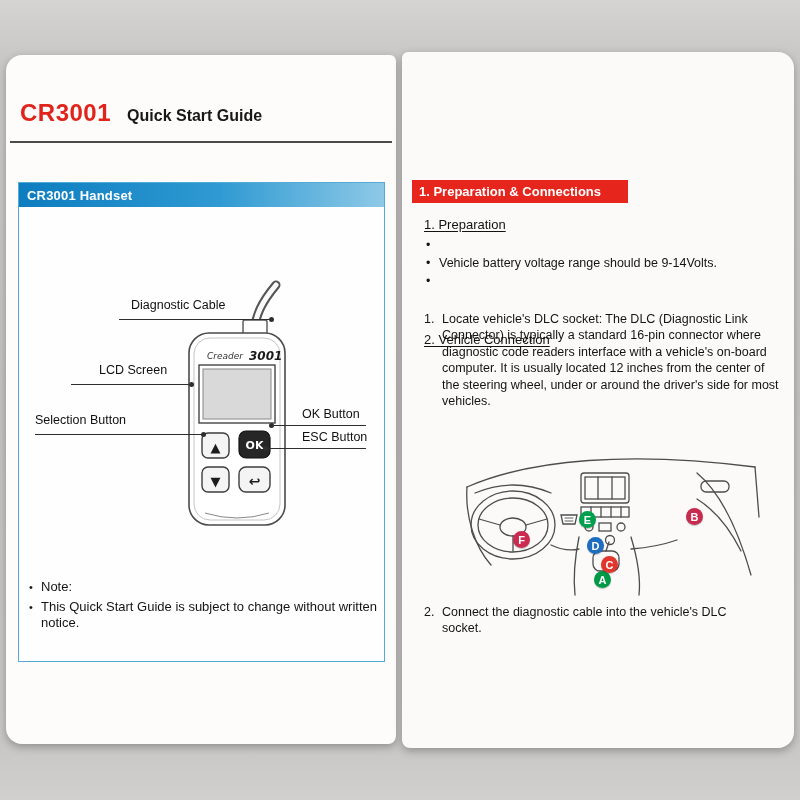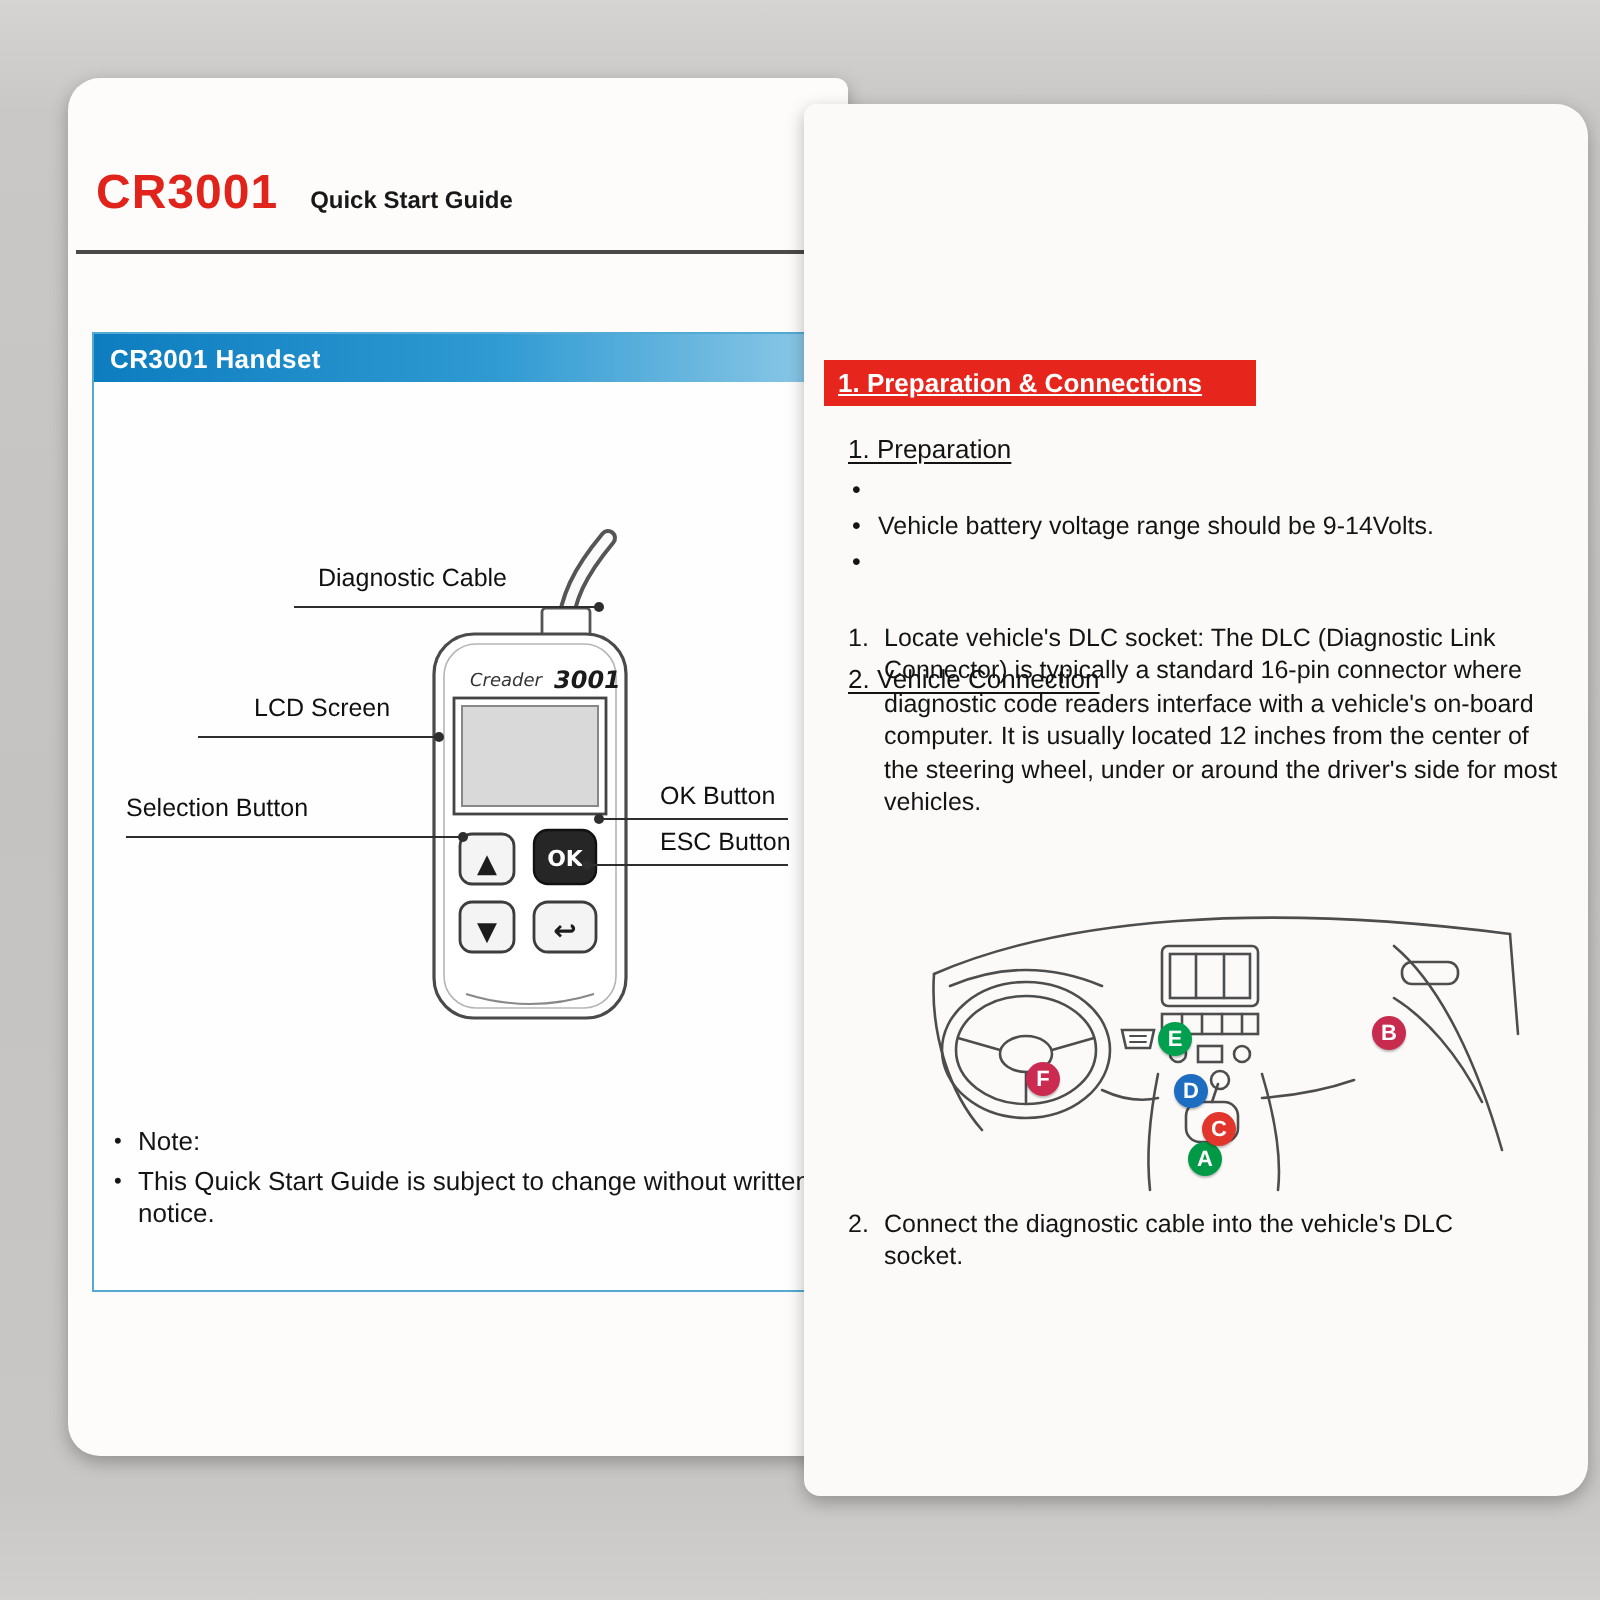--- a/index.html
+++ b/index.html
@@ -1,43 +1,43 @@
 <!DOCTYPE html>
 <html><head>
 <meta charset="utf-8">
 <style>
   html,body{margin:0;padding:0;}
   body{font-family:"Liberation Sans", sans-serif; background:#b9b7b6;}
   .stage{position:relative;width:800px;height:800px;overflow:hidden;
     background:linear-gradient(180deg,#d6d4d3 0%,#cac8c7 7%,#c5c3c2 50%,#c9c7c6 93%,#d2d0cf 100%);}
   .panel{position:absolute;background:#fdfcfb;box-shadow:0 3px 9px rgba(0,0,0,.28);}
-  .panel-left{left:6px;top:39px;width:390px;height:689px;border-radius:16px 6px 8px 16px;margin-left:28px;}
+  .panel-left{left:6px;top:55px;width:390px;height:689px;border-radius:16px 6px 8px 16px;}
   .panel-right{left:402px;top:52px;width:392px;height:696px;border-radius:6px 16px 16px 8px;
     background:#fbfaf9;}
   
   .hdr-row{position:absolute;left:14px;top:44px;display:flex;align-items:baseline;}
   .hdr-model{font-size:24px;font-weight:bold;color:#e0241b;letter-spacing:.5px;}
-  .hdr-title{font-size:12px;font-weight:bold;color:#181818;margin-left:16px;}
+  .hdr-title{font-size:16px;font-weight:bold;color:#181818;margin-left:16px;}
   .hdr-rule{position:absolute;left:4px;top:86px;width:382px;height:2px;background:#4a4a48;}
   .handset-box{position:absolute;left:12px;top:127px;width:365px;height:478px;
     border:1px solid #53aad4;background:#fefefe;}
   .handset-box-hdr{height:24px;display:flex;align-items:center;padding-left:8px;
     background:linear-gradient(90deg,#0d7dc0 0%,#2f9ad2 55%,#8ec9e7 100%);
     color:#fff;font-size:13px;font-weight:bold;letter-spacing:.2px;}
   .callout{position:absolute;font-size:12.5px;color:#101010;white-space:nowrap;}
   .cline{position:absolute;height:1px;background:#2e2e2e;}
   .cdot{position:absolute;width:5px;height:5px;border-radius:50%;background:#2e2e2e;}
   .esc-note{position:absolute;font-size:11.5px;line-height:15px;color:#101010;}
   .notes{position:absolute;left:10px;top:396px;width:352px;font-size:13px;color:#141414;}
   .notes .n-row{display:flex;line-height:16px;margin-bottom:4px;}
   .notes .n-bullet{width:12px;flex:0 0 12px;font-size:11px;}
   .handset-svg{position:absolute;left:138px;top:88px;width:164px;height:266px;}
   
   .banner{position:absolute;left:10px;top:128px;width:216px;height:23px;background:#e6261d;
-    color:#fff;font-size:13px;font-weight:bold;line-height:23px;padding-left:7px;box-sizing:border-box;text-decoration:underline;}
+    color:#fff;font-size:13px;font-weight:bold;line-height:23px;padding-left:7px;box-sizing:border-box;}
   .sub-head{position:absolute;left:22px;font-size:13px;font-weight:normal;color:#121212;
     text-decoration:underline;text-underline-offset:2px;}
   .bullets{position:absolute;left:24px;top:184px;font-size:12.5px;color:#141414;}
   .bullets .b-row{display:flex;line-height:18px;}
   .bullets .b-dot{width:13px;flex:0 0 13px;}
   .step{position:absolute;font-size:12.5px;line-height:16.4px;color:#141414;display:flex;}
   .step .s-num{flex:0 0 18px;}
   .step1{left:22px;top:259px;width:356px;}
   .step1 .s-body{max-width:338px;}
   .step1 .s-note{margin-top:0px;}

